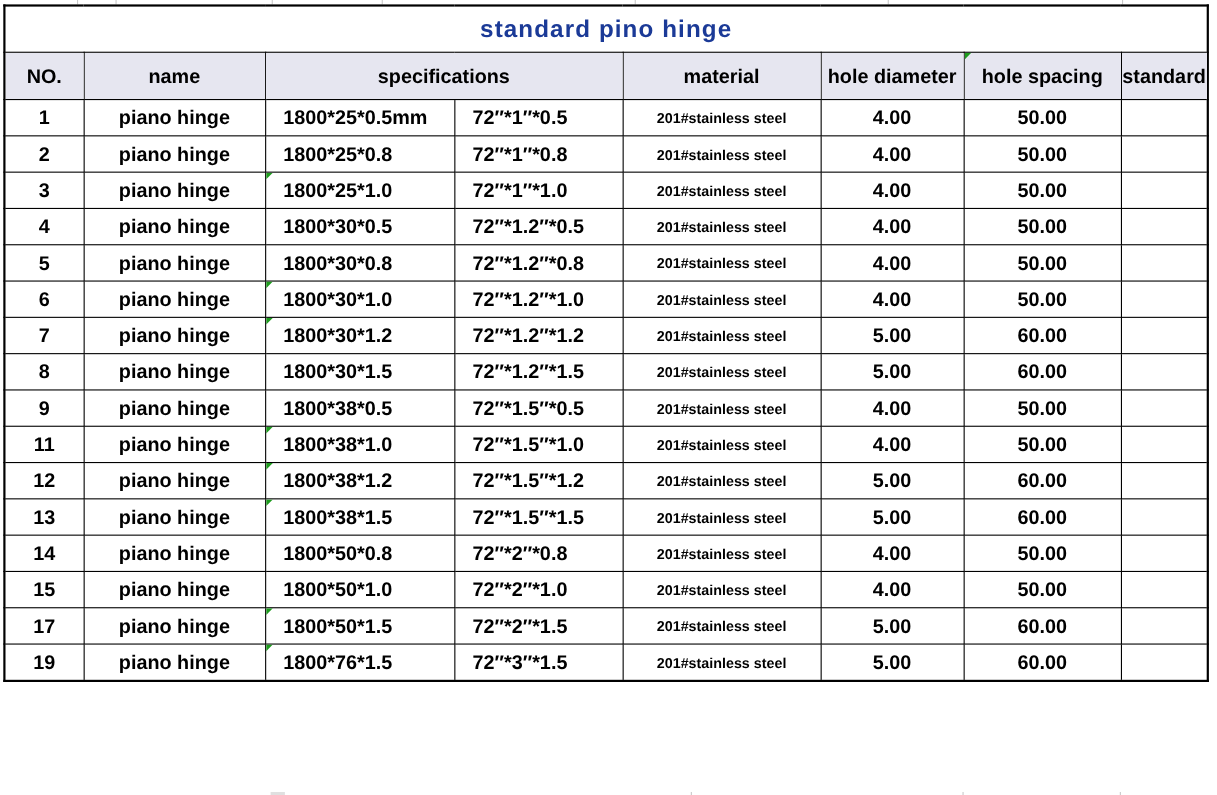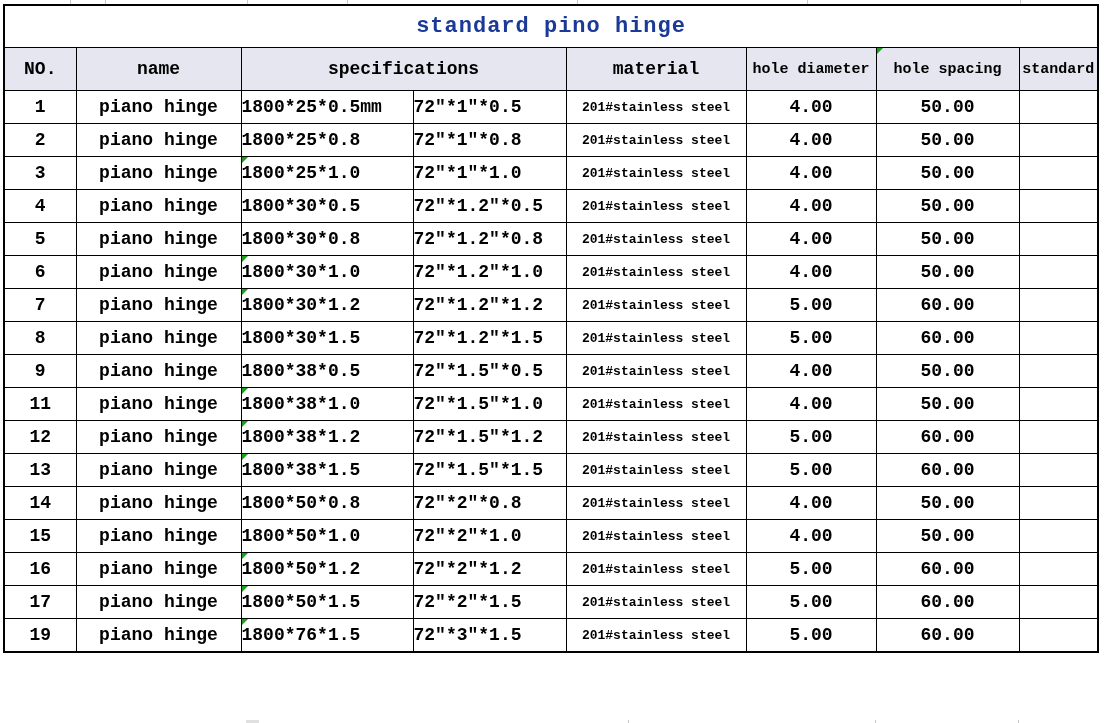--- a/index.html
+++ b/index.html
@@ -6,44 +6,44 @@
     --title-blue:#1b3a97;
     --header-bg:#e6e6f0;
     --marker-green:#1e9c1e;
     --border-black:#000000;
     --gridline-gray:#c9c9c9;
     --fragment-gray:#e0e0e0;
   }
   html,body{margin:0;padding:0;background:#ffffff;}
   .screen{
     position:relative;width:1106px;height:723px;background:#ffffff;overflow:hidden;
-    font-family:Liberation Mono, monospace;color:#000;
+    font-family:Liberation Sans, sans-serif;color:#000;
   }
   
   .vline{position:absolute;width:1px;background:var(--gridline-gray);}
   .vline.top{top:0;height:4px;}
   .vline.bottom{top:720px;height:3px;}
   .cell-fragment{position:absolute;top:720px;left:246px;width:13px;height:3px;background:var(--fragment-gray);}
 
   table.sheet{
     position:absolute;left:3px;top:4px;width:1094px;
     border-collapse:collapse;table-layout:fixed;
     border:2px solid var(--border-black);
   }
   td,th{border:1px solid var(--border-black);padding:0;vertical-align:middle;position:relative;overflow:hidden;white-space:nowrap;}
   tr.title-row td{
     height:41px;text-align:center;font-size:22px;font-weight:bold;
     color:var(--title-blue);letter-spacing:1px;border-bottom:1px solid var(--border-black);
   }
   tr.header-row th{
     height:42px;background:var(--header-bg);font-weight:bold;font-size:18px;text-align:center;
   }
-  tr.header-row th.small{font-size:15px;}
+  tr.header-row th.small{font-size:18px;}
   tbody td{height:32px;font-size:18px;font-weight:bold;text-align:center;}
-  tbody td.col-spec{text-align:left;padding-left:0;}
+  tbody td.col-spec{text-align:left;padding-left:16px;}
   tbody td.col-material{font-size:13px;text-align:center;}
   .corner-marker{
     position:absolute;top:0;left:0;width:0;height:0;
     border-top:6px solid var(--marker-green);border-right:6px solid transparent;
   }
 </style>
 </head>
 <body>
 
 <div class="screen">
@@ -227,30 +227,20 @@
           <td>15</td>
           <td>piano hinge</td>
           <td class="col-spec">1800*50*1.0</td>
           <td class="col-spec">72″*2″*1.0</td>
           <td class="col-material">201#stainless steel</td>
           <td>4.00</td>
           <td>50.00</td>
           <td></td>
         </tr>
         <tr>
-          <td>16</td>
-          <td>piano hinge</td>
-          <td class="col-spec"><span class="corner-marker"></span><span>1800*50*1.2</span></td>
-          <td class="col-spec">72″*2″*1.2</td>
-          <td class="col-material">201#stainless steel</td>
-          <td>5.00</td>
-          <td>60.00</td>
-          <td></td>
-        </tr>
-        <tr>
           <td>17</td>
           <td>piano hinge</td>
           <td class="col-spec"><span class="corner-marker"></span><span>1800*50*1.5</span></td>
           <td class="col-spec">72″*2″*1.5</td>
           <td class="col-material">201#stainless steel</td>
           <td>5.00</td>
           <td>60.00</td>
           <td></td>
         </tr>
         <tr>

